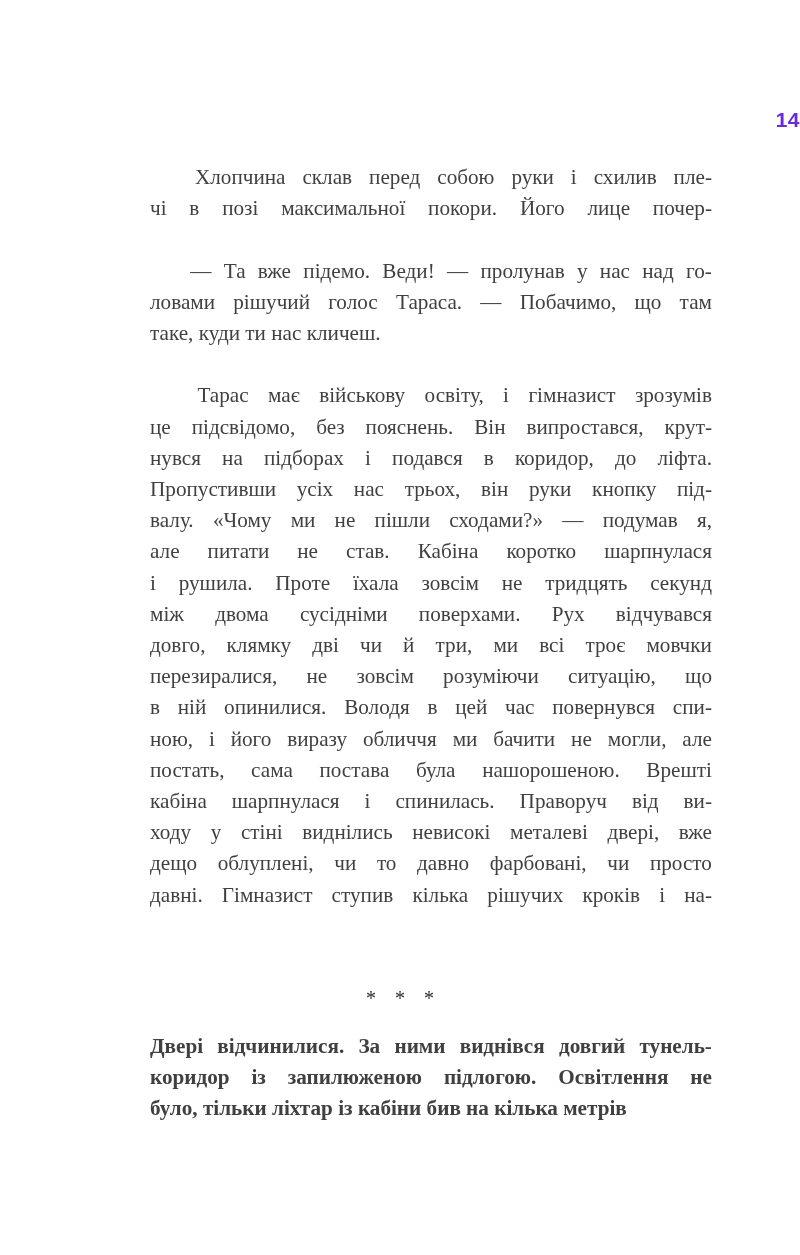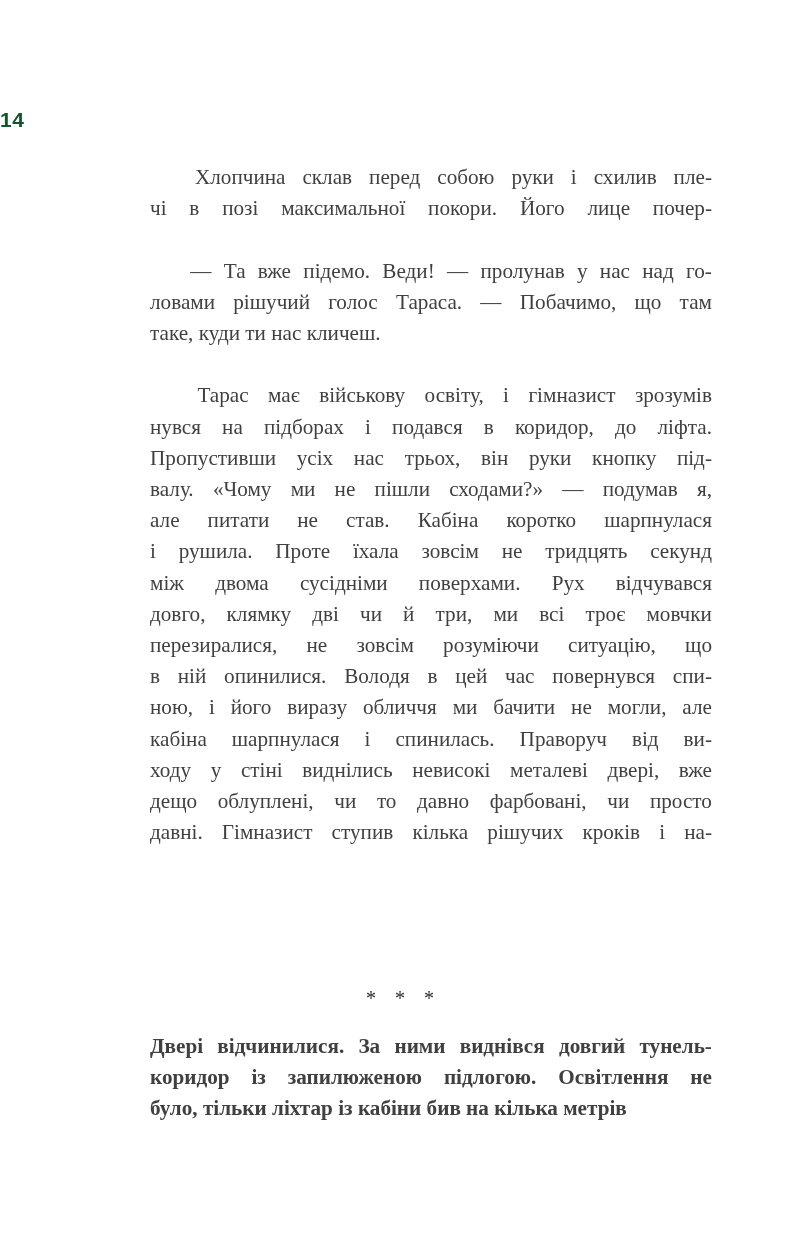--- a/index.html
+++ b/index.html
@@ -26,26 +26,26 @@
     height: 1255px;
     background: #ffffff;
   }
 
   
   .folio {
     position: absolute;
     left: 0;
     top: 108px;
     width: 800px;
-    text-align: left;
+    text-align: right;
     font-family: "Liberation Sans", "DejaVu Sans", sans-serif;
     font-weight: bold;
     font-size: 21px;
     letter-spacing: 0.5px;
-    color: #14532d;
+    color: #6d28d9;
   }
 
   
   .textblock {
     position: absolute;
     left: 150px;
     top: 162px;
     width: 562px;
   }
 
@@ -170,20 +170,29 @@
           <span class="indent"></span>
           <span>Тарас</span>
           <span>має</span>
           <span>військову</span>
           <span>освіту,</span>
           <span>і</span>
           <span>гімназист</span>
           <span>зрозумів</span>
         </span>
         <span class="line just">
+          <span>це</span>
+          <span>підсвідомо,</span>
+          <span>без</span>
+          <span>пояснень.</span>
+          <span>Він</span>
+          <span>випростався,</span>
+          <span>крут-</span>
+        </span>
+        <span class="line just">
           <span>нувся</span>
           <span>на</span>
           <span>підборах</span>
           <span>і</span>
           <span>подався</span>
           <span>в</span>
           <span>коридор,</span>
           <span>до</span>
           <span>ліфта.</span>
         </span>
@@ -272,20 +281,28 @@
           <span>його</span>
           <span>виразу</span>
           <span>обличчя</span>
           <span>ми</span>
           <span>бачити</span>
           <span>не</span>
           <span>могли,</span>
           <span>але</span>
         </span>
         <span class="line just">
+          <span>постать,</span>
+          <span>сама</span>
+          <span>постава</span>
+          <span>була</span>
+          <span>нашорошеною.</span>
+          <span>Врешті</span>
+        </span>
+        <span class="line just">
           <span>кабіна</span>
           <span>шарпнулася</span>
           <span>і</span>
           <span>спинилась.</span>
           <span>Праворуч</span>
           <span>від</span>
           <span>ви-</span>
         </span>
         <span class="line just">
           <span>ходу</span>

